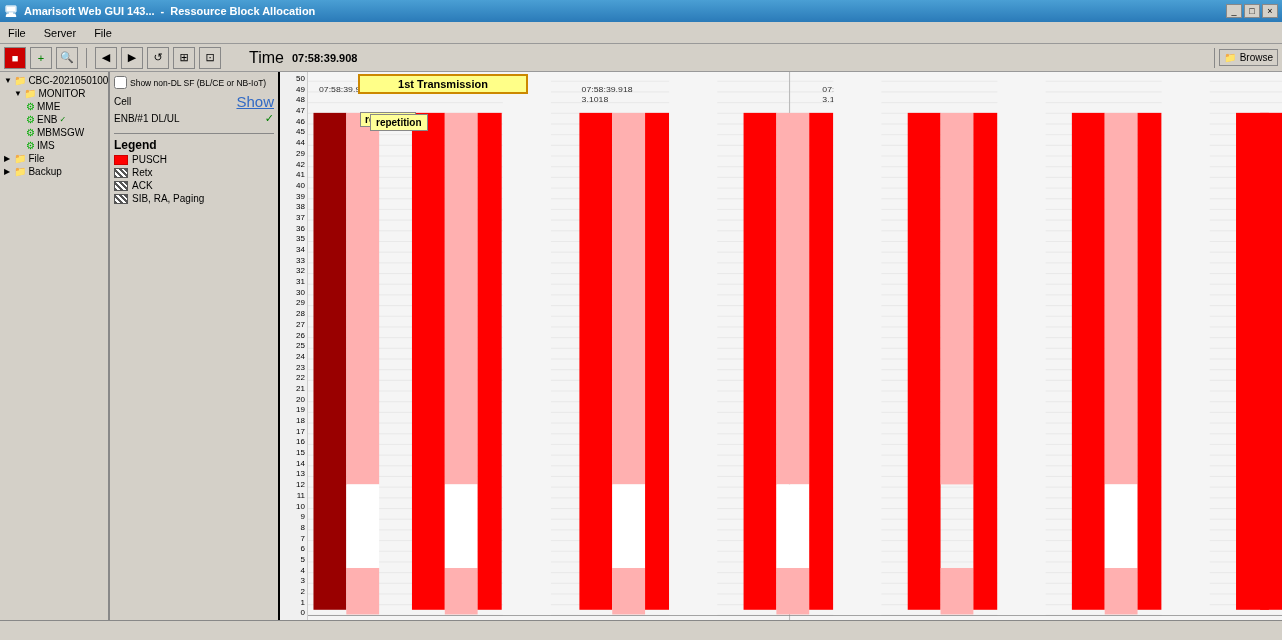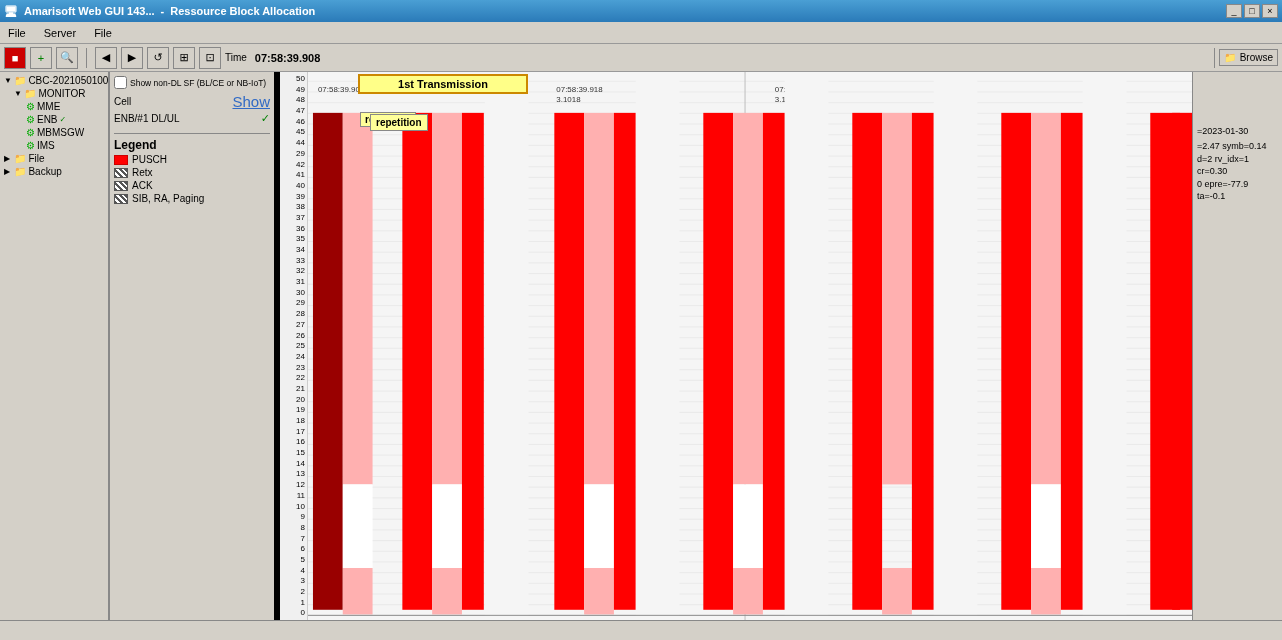--- a/index.html
+++ b/index.html
@@ -27,42 +27,42 @@
 
     
     .toolbar {
       display: flex; align-items: center; background: #d4d0c8;
       height: 28px; padding: 0 4px; border-bottom: 1px solid #999; gap: 4px;
     }
     .toolbar-btn {
       width: 22px; height: 22px; background: #d4d0c8; border: 1px solid #888;
       display: flex; align-items: center; justify-content: center; cursor: pointer; font-size: 11px;
     }
-    .time-label { font-size: 10px; margin-left: 0; }
+    .time-label { font-size: 16px; margin-left: 24px; }
     .time-value { font-size: 11px; font-weight: bold; color: #000; }
 
     
     .main-layout { display: flex; height: calc(640px - 22px - 22px - 28px - 20px); }
 
     
     .sidebar {
       width: 110px; background: #d4d0c8; border-right: 2px solid #888;
       display: flex; flex-direction: column;
     }
     .sidebar-tree { flex: 1; overflow: hidden; padding: 2px; }
     .tree-item {
       display: flex; align-items: center; gap: 2px; padding: 1px 2px;
       font-size: 10px; cursor: pointer; white-space: nowrap;
     }
     .tree-folder { color: #ffcc00; }
     .tree-expand { font-size: 8px; width: 8px; }
 
     
     .panel-left {
-      width: 170px; background: #d4d0c8; border-right: 6px solid #000000;
+      width: 170px; background: #d4d0c8; border-right: 2px solid #000000;
       display: flex; flex-direction: column; padding: 4px;
     }
     .checkbox-row { display: flex; align-items: center; gap: 3px; font-size: 9px; margin-bottom: 4px; }
     .cell-row { display: flex; align-items: center; justify-content: space-between; font-size: 10px; margin-bottom: 2px; }
     .show-btn { font-size: 15px; cursor: pointer; color: #316ac5; text-decoration: underline; }
     .enb-row { display: flex; align-items: center; justify-content: space-between; font-size: 10px; margin-bottom: 8px; }
     .check-mark { color: green; font-size: 11px; }
     .legend-title { font-size: 12px; font-weight: bold; margin-bottom: 2px; }
     .legend-item { display: flex; align-items: center; gap: 4px; font-size: 10px; margin-bottom: 2px; }
     .legend-box { width: 14px; height: 10px; border: 1px solid #555; }
@@ -424,29 +424,19 @@
 
       <div style="position:absolute;top:2px;left:50px;background:#ffff88;border:2px solid #cc8800;padding:1px 8px;font-size:11px;font-weight:bold;z-index:5;white-space:nowrap;">
         <span>1st Transmission</span>
       </div>
 
       <div style="position:absolute;top:40px;left:52px;background:#ffff99;border:1px solid #888;padding:1px 4px;font-size:10px;font-weight:bold;z-index:5;">
         <span>repetition</span>
       </div>
     </div>
 
-    <div class="info-panel">
-      <div style="margin-top:50px;">
-        <span style="font-size:9px;">=2023-01-30</span>
-      </div>
-      <div style="font-size:9px;line-height:1.4;">
-        =2.47 symb=0.14<br>
-        d=2 rv_idx=1 cr=0.30<br>
-        0 epre=-77.9 ta=-0.1
-      </div>
-    </div>
   </div>
 
 </div>
 
 <div class="status-bar">
   <span></span>
 </div>
 
 </body></html>

